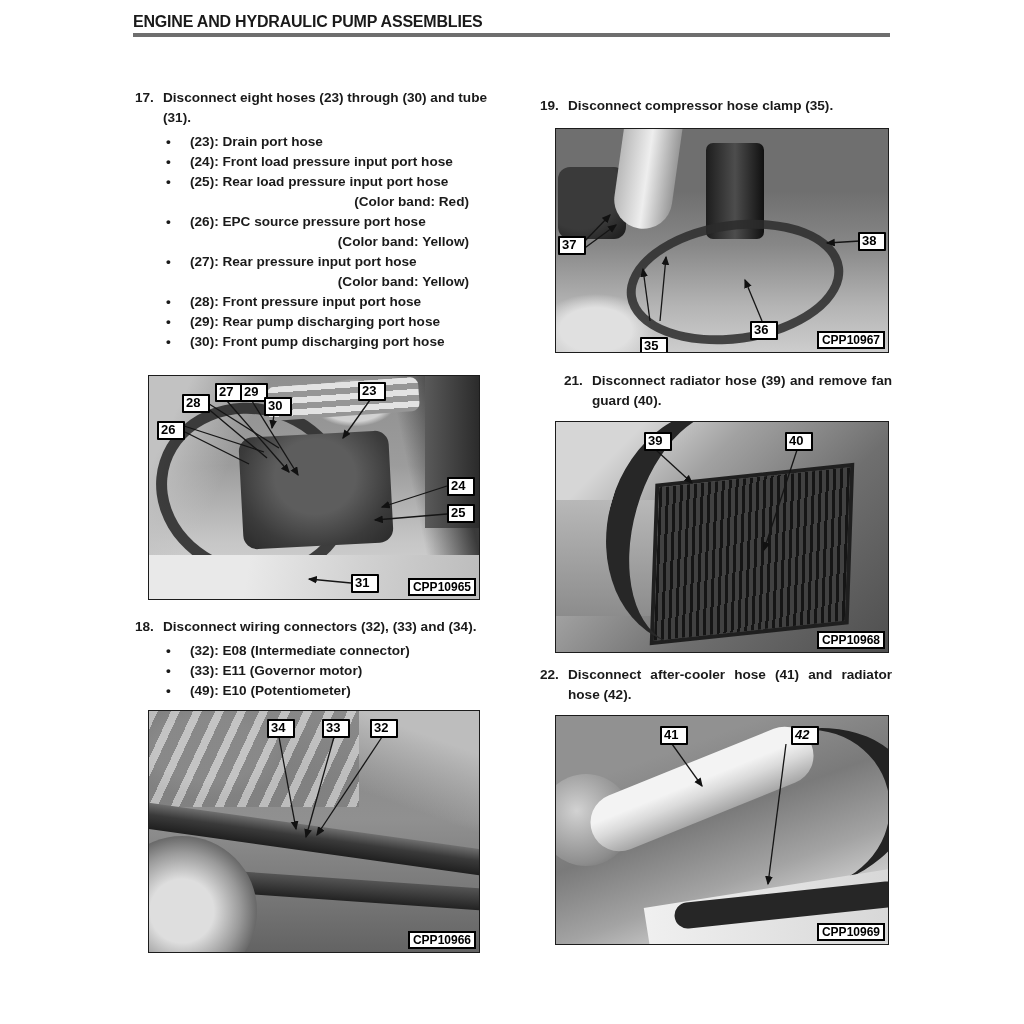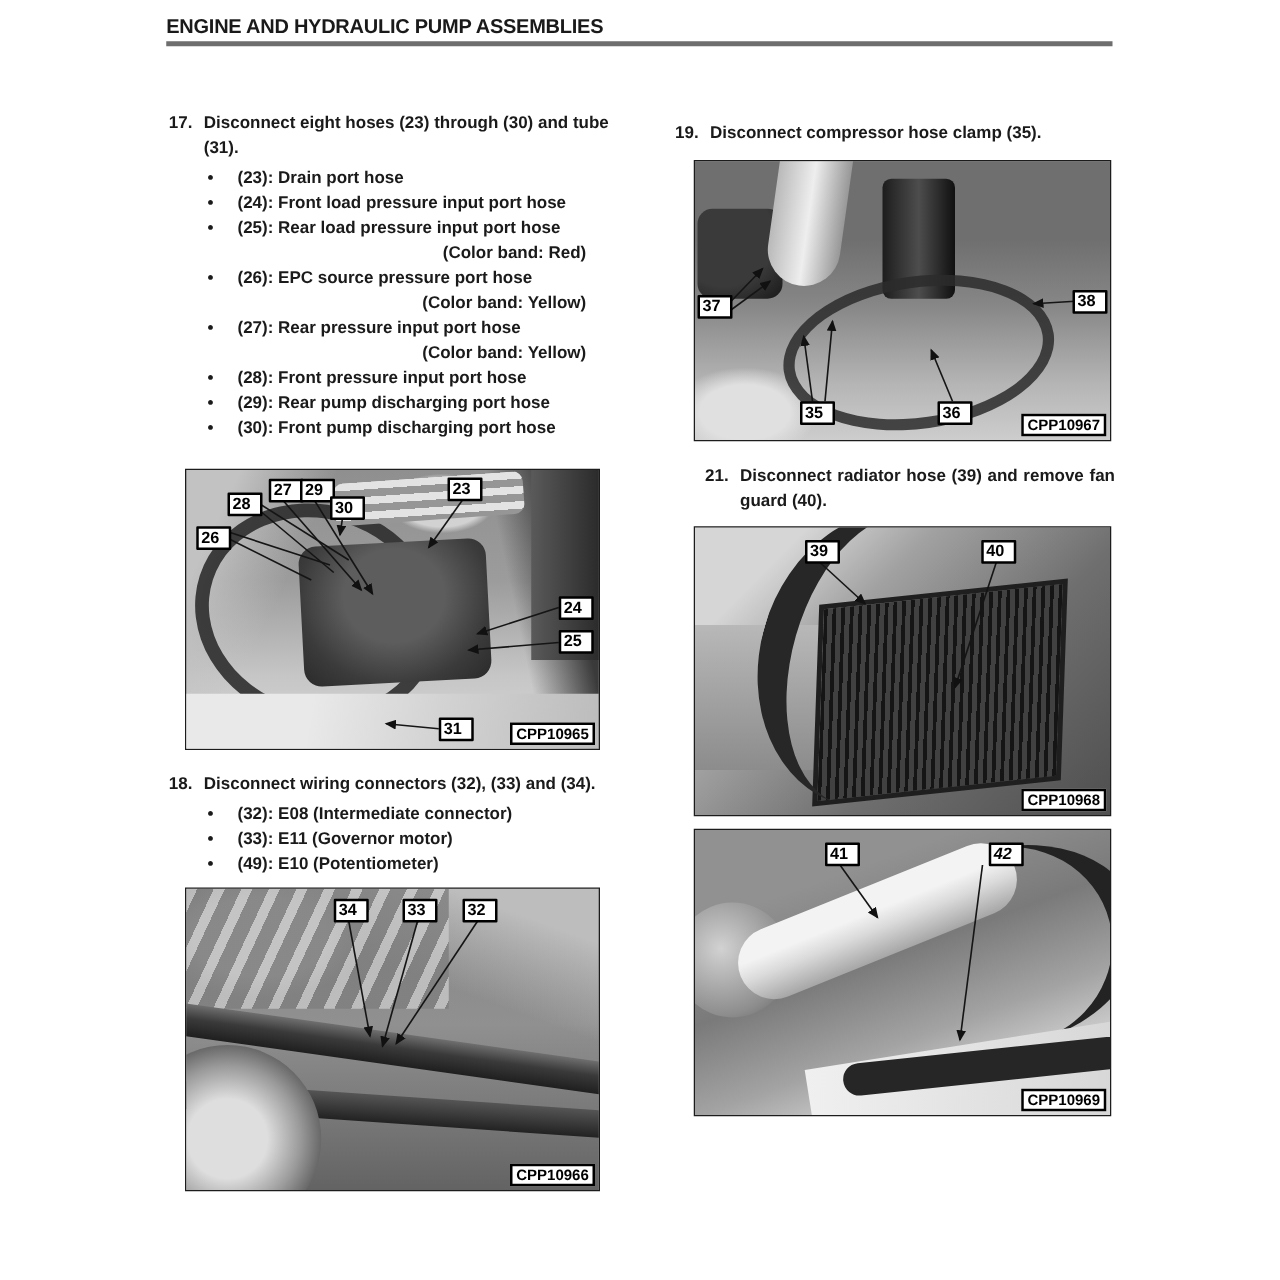--- a/index.html
+++ b/index.html
@@ -237,21 +237,21 @@
           <line x1="26" y1="115" x2="54" y2="86" marker-end="url(#m3)"></line>
           <line x1="26" y1="121" x2="60" y2="96" marker-end="url(#m3)"></line>
           <line x1="304" y1="112" x2="271" y2="114" marker-end="url(#m3)"></line>
           <line x1="94" y1="192" x2="87" y2="140" marker-end="url(#m3)"></line>
           <line x1="104" y1="192" x2="110" y2="128" marker-end="url(#m3)"></line>
           <line x1="206" y1="192" x2="189" y2="151" marker-end="url(#m3)"></line>
         </g>
       </svg>
       <div class="callout" style="left:2px;top:107px;"><span>37</span></div>
       <div class="callout" style="left:302px;top:103px;"><span>38</span></div>
-      <div class="callout" style="left:84px;top:192px;"><span>35</span></div>
+      <div class="callout" style="left:84px;top:208px;"><span>35</span></div>
       <div class="callout" style="left:194px;top:192px;"><span>36</span></div>
       <div class="photo-id">CPP10967</div>
     </figure>
 
     <div class="step" style="margin-top:18px;margin-left:24px;">
       <span class="num">21.</span>
       <p class="txt">Disconnect radiator hose (39) and remove fan guard (40).</p>
     </div>
 
     <figure class="figR fig4">
@@ -267,20 +267,24 @@
         <g stroke="#151515" stroke-width="1.3" fill="none">
           <line x1="100" y1="28" x2="136" y2="61" marker-end="url(#m4)"></line>
           <line x1="241" y1="28" x2="208" y2="128" marker-end="url(#m4)"></line>
         </g>
       </svg>
       <div class="callout" style="left:88px;top:10px;"><span>39</span></div>
       <div class="callout" style="left:229px;top:10px;"><span>40</span></div>
       <div class="photo-id">CPP10968</div>
     </figure>
 
+    <div class="step" style="margin-top:12px;">
+      <span class="num">22.</span>
+      <p class="txt">Disconnect after-cooler hose (41) and radiator hose (42).</p>
+    </div>
 
     <figure class="figR fig5">
       <div class="art f5-elbow"></div>
       <div class="art f5-dkhose"></div>
       <div class="art f5-frame"></div>
       <div class="art f5-dkhose2"></div>
       <div class="art f5-wpipe"></div>
       <svg class="leads" viewBox="0 0 332 228" xmlns="http://www.w3.org/2000/svg">
         <defs>
             <marker id="m5" markerWidth="8" markerHeight="8" refX="6" refY="3" orient="auto">

